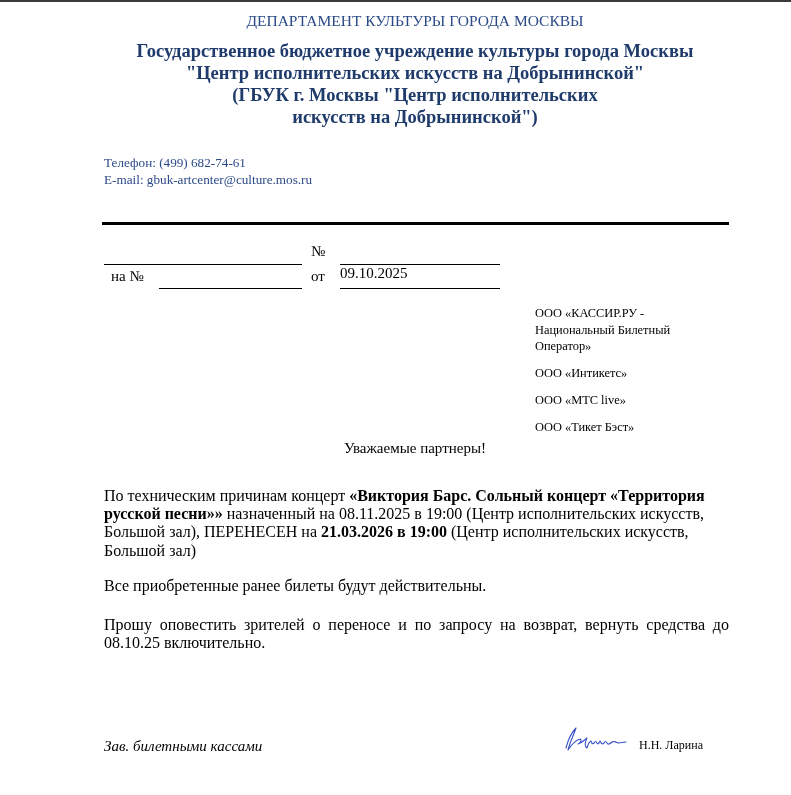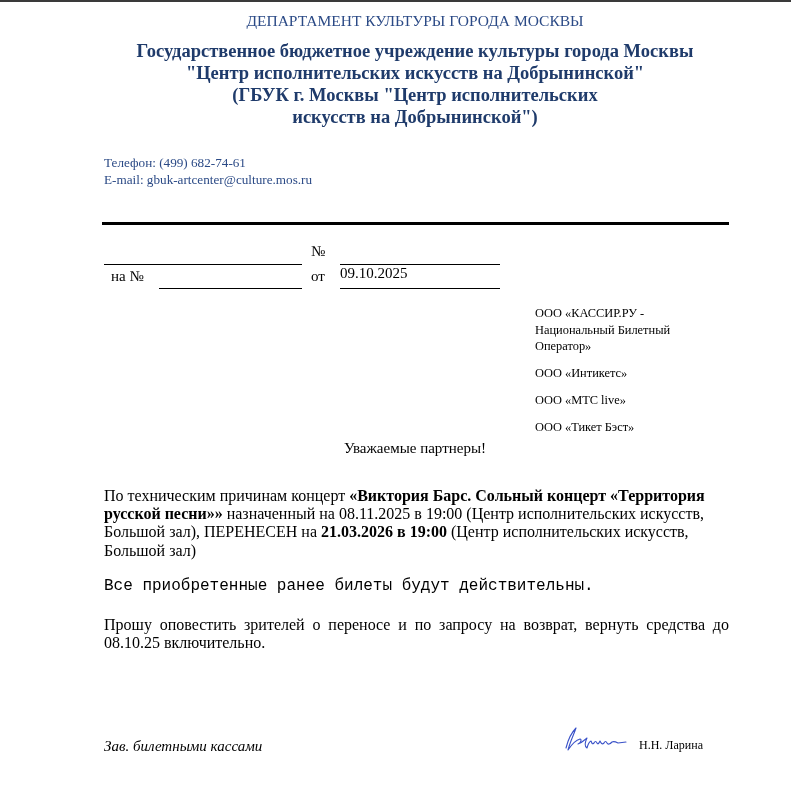--- a/index.html
+++ b/index.html
@@ -128,21 +128,21 @@
   <div class="rcp" style="width:160px;">ООО «КАССИР.РУ - Национальный Билетный Оператор»</div>
   <div class="rcp">ООО «Интикетс»</div>
   <div class="rcp">ООО «МТС live»</div>
   <div class="rcp">ООО «Тикет Бэст»</div>
 </div>
 
 <div class="abs greeting">Уважаемые партнеры!</div>
 
 <div class="abs para" style="top:487px;"><span>По техническим причинам концерт </span><b>«Виктория Барс. Сольный концерт «Территория русской песни»»</b><span> назначенный на 08.11.2025 в 19:00 (Центр исполнительских искусств, Большой зал), ПЕРЕНЕСЕН на </span><b>21.03.2026 в 19:00</b><span> (Центр исполнительских искусств, Большой зал)</span></div>
 
-<div class="abs para" style="top:577px;font-family:Liberation Mono, monospace;">Все приобретенные ранее билеты будут действительны.</div>
+<div class="abs para" style="top:577px;">Все приобретенные ранее билеты будут действительны.</div>
 
 <div class="abs para justify" style="top:616px;">Прошу оповестить зрителей о переносе и по запросу на возврат, вернуть средства до 08.10.25 включительно.</div>
 
 <div class="abs sign-title">Зав. билетными кассами</div>
 
 <svg class="abs signature" viewBox="0 0 70 30">
   <path d="M6 24 C 8 16, 12 8, 16 4 C 14 10, 10 18, 8 26 C 12 20, 16 16, 20 15 C 22 15, 21 19, 18 20 C 22 19, 24 16, 27 14 C 25 18, 24 22, 27 24 C 28 20, 29 18, 31 17 C 32 19, 32 21, 34 19 C 35 17, 36 17, 37 19 C 38 21, 39 19, 40 17 C 41 19, 42 21, 44 19 C 45 17, 46 17, 47 19 C 48 21, 50 20, 52 18 C 54 17, 56 18, 58 19 L 66 18" fill="none" stroke="#3a52c8" stroke-width="1.1" stroke-linecap="round" stroke-linejoin="round"></path>
 </svg>
 
 <div class="abs sign-name">Н.Н. Ларина</div>

